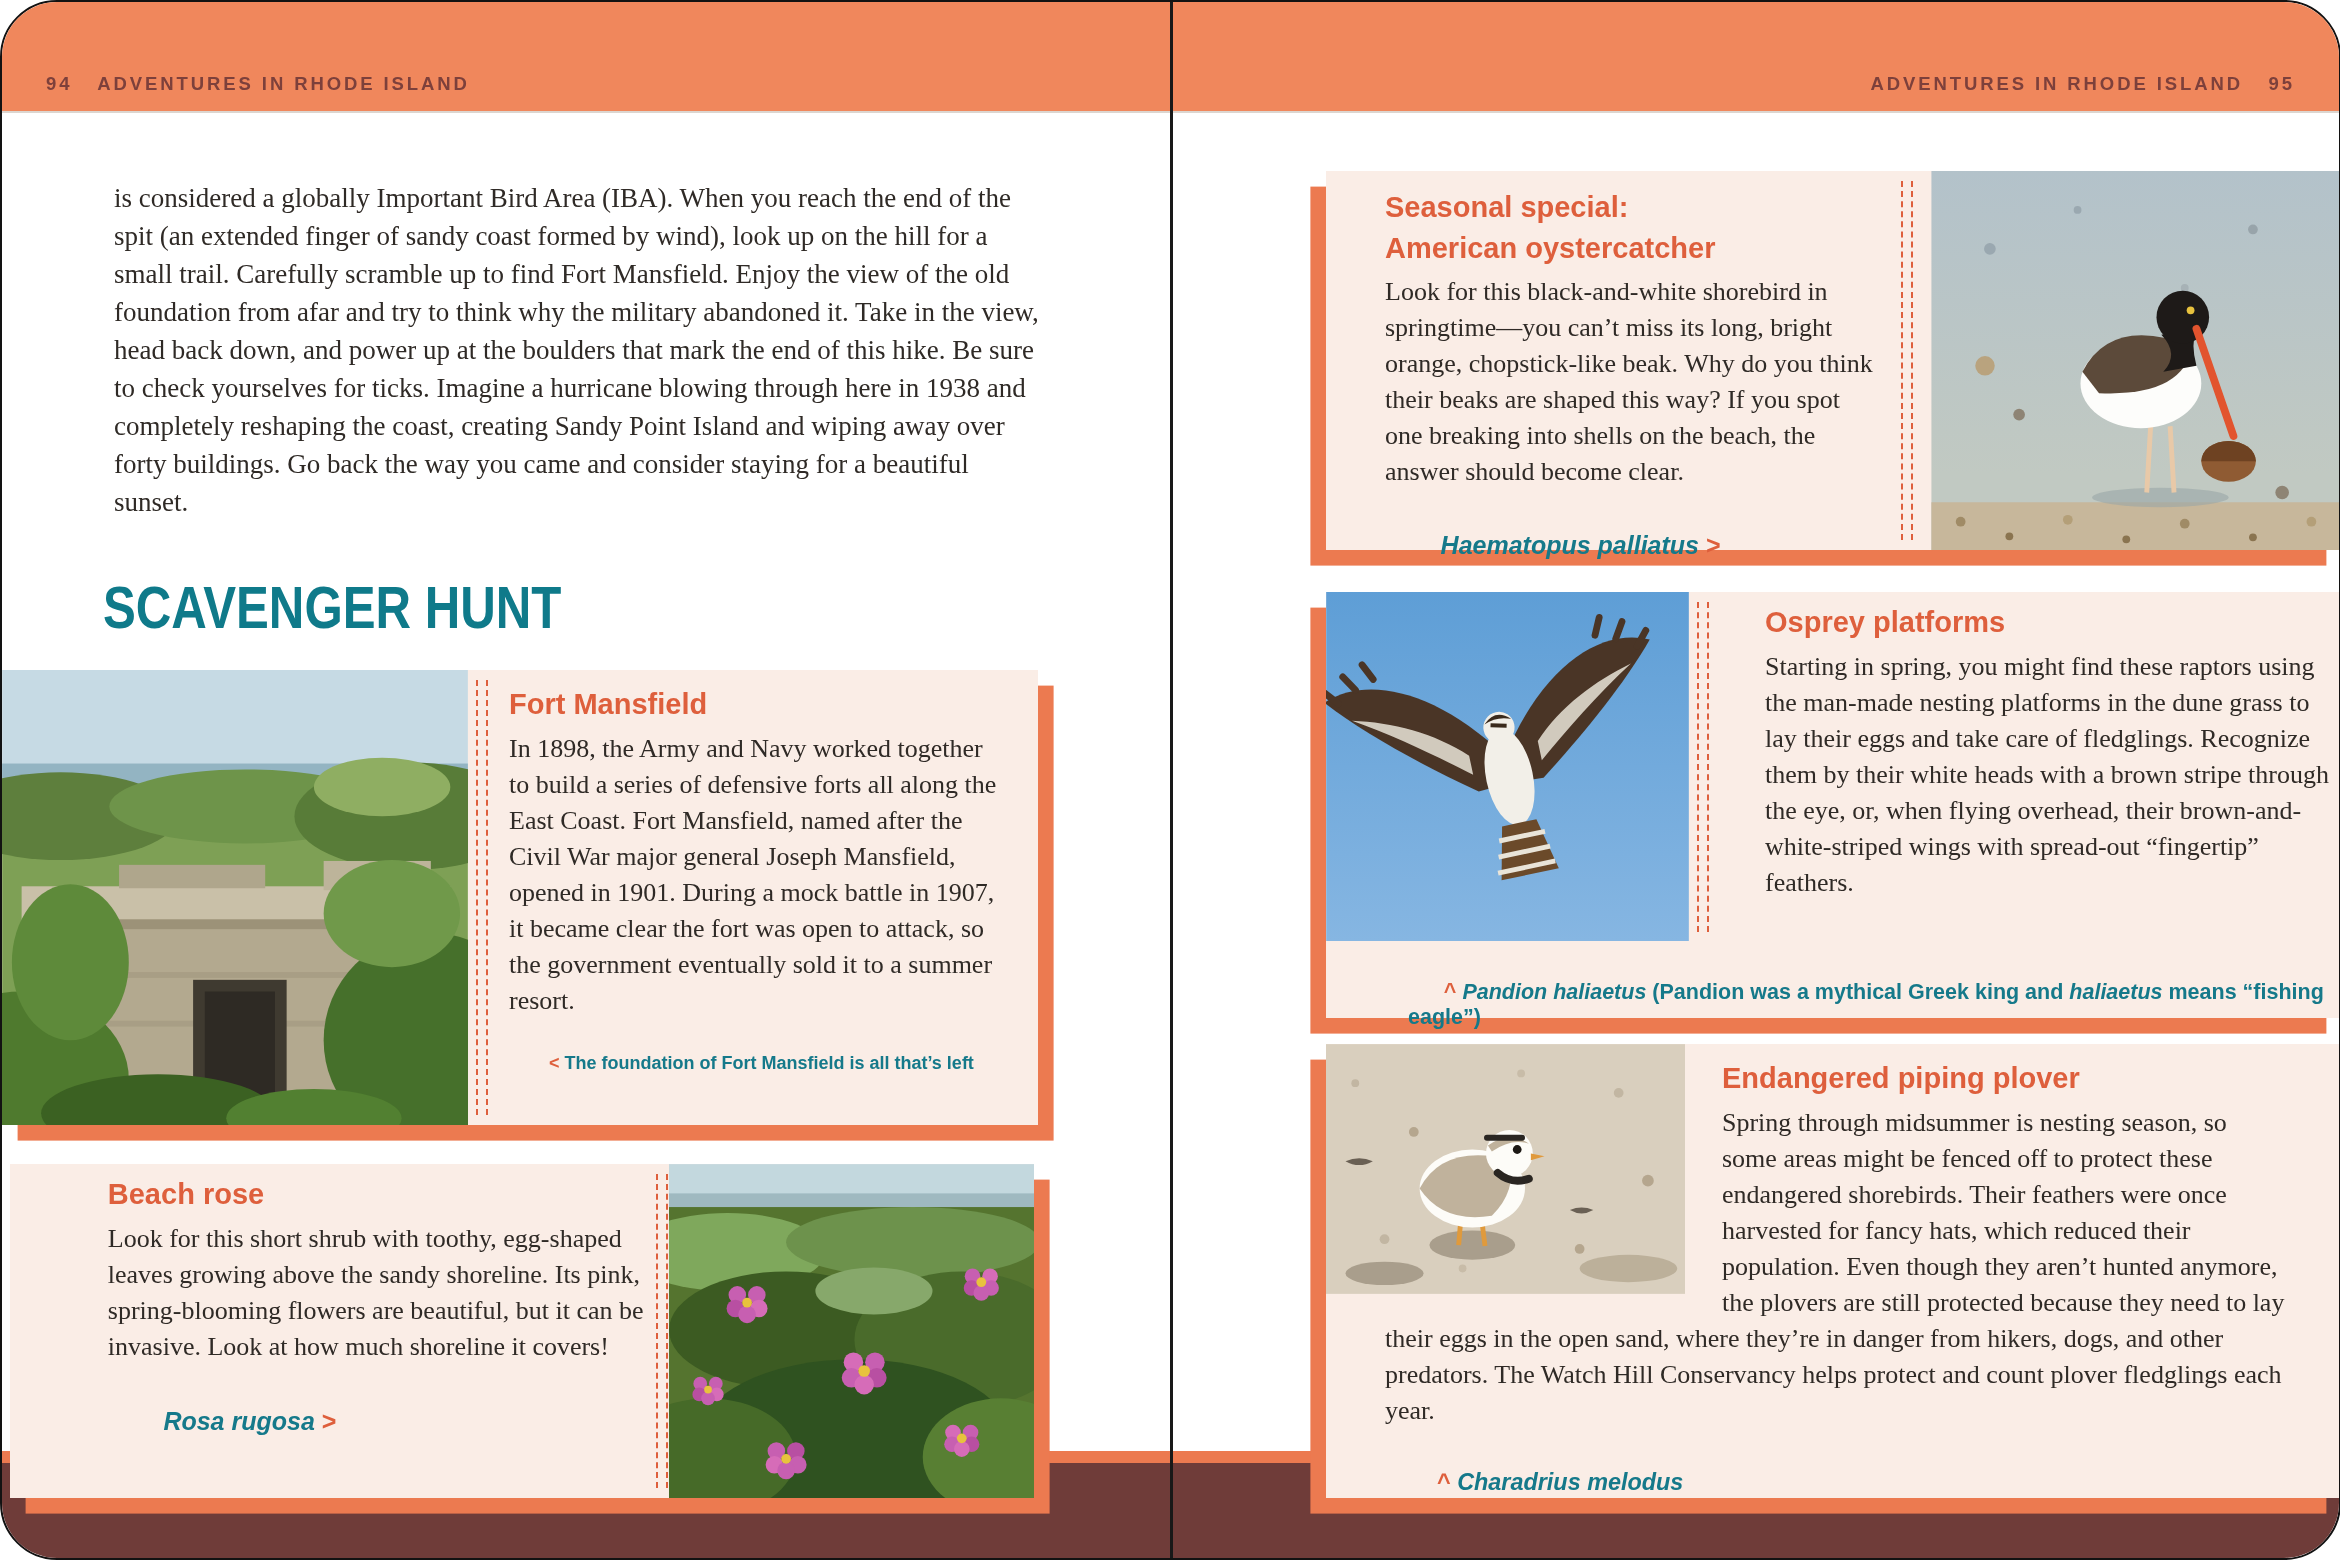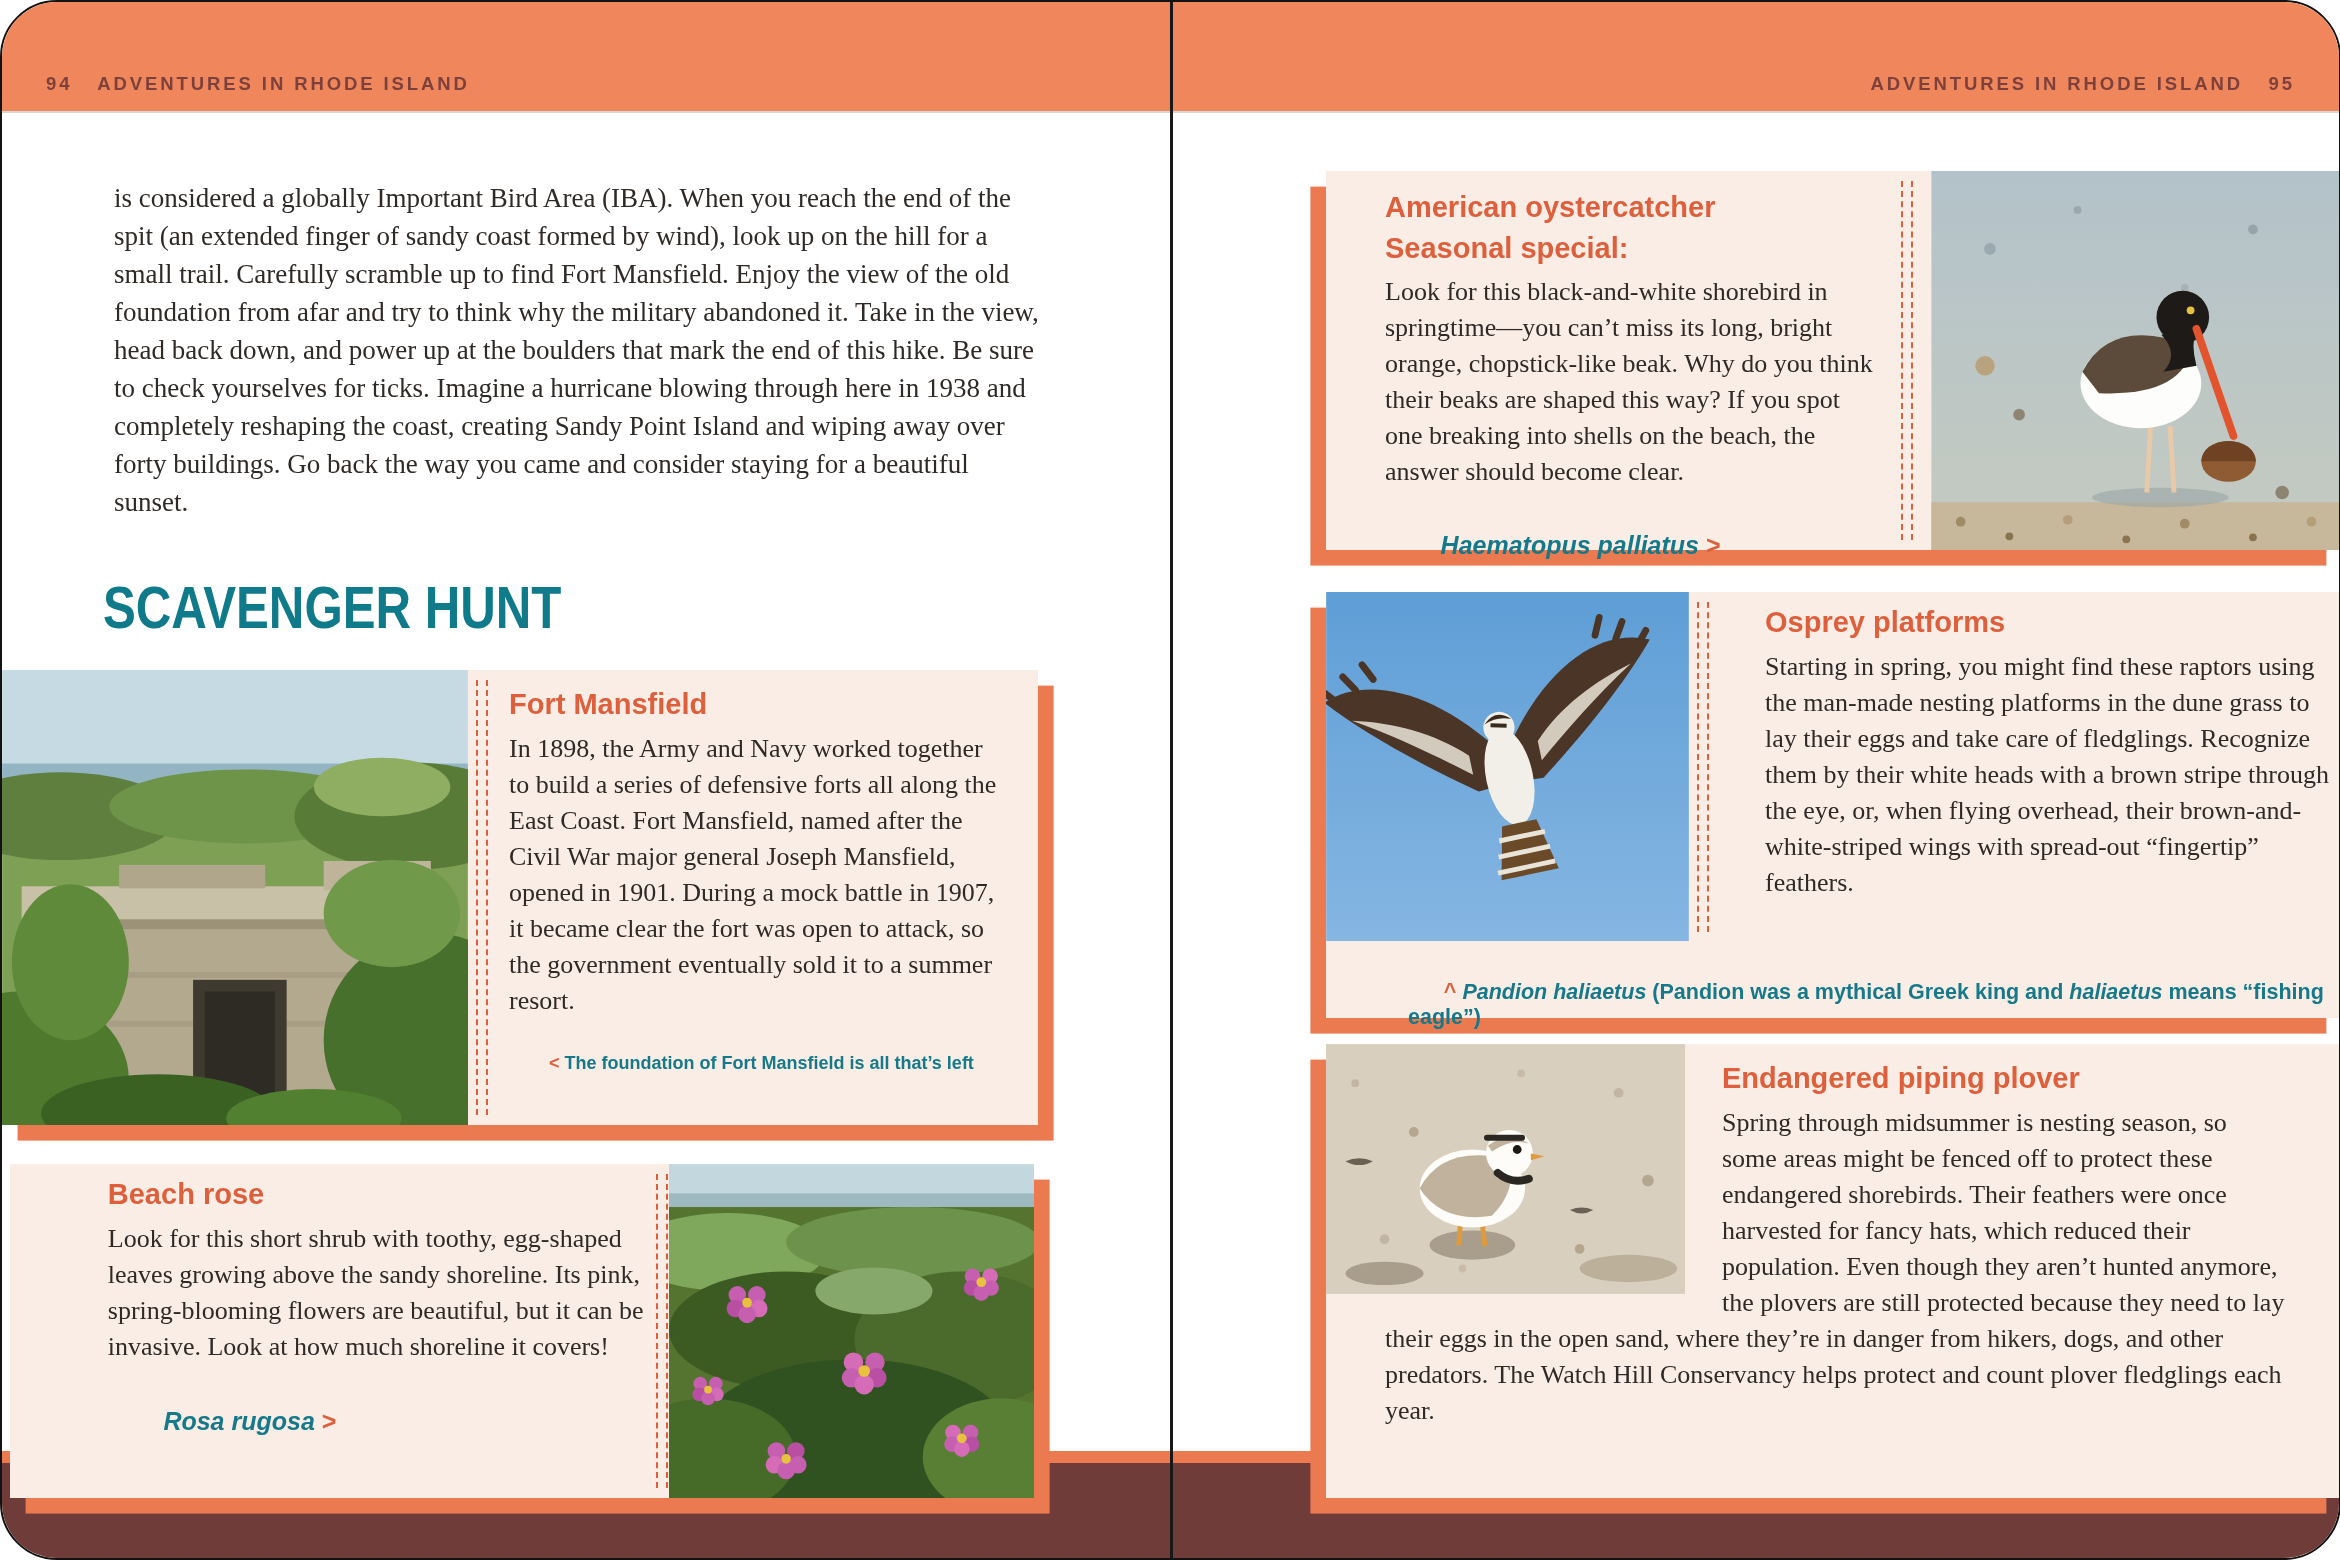--- a/index.html
+++ b/index.html
@@ -189,22 +189,22 @@
               <circle cx="0" cy="1" r="4" fill="#E8C23E"></circle>
             </g>
         </g>
       </svg>
     </div>
   </div>
 
   <div class="card shadow-l" style="left:1324px;top:169px;width:1016px;height:379px;">
     <div class="abs" style="left:59px;top:15.6px;width:495px;">
       <div class="card-title">
+        <div>Seasonal special:</div>
         <div>American oystercatcher</div>
-        <div>Seasonal special:</div>
       </div>
       <div class="card-body">Look for this black-and-white shorebird in springtime—you can’t miss its long, bright orange, chopstick-like beak. Why do you think their beaks are shaped this way? If you spot one breaking into shells on the beach, the answer should become clear.</div>
       <div class="species" style="margin-top:11.7px;">
         <span>Haematopus palliatus </span><span class="marker">&gt;</span>
       </div>
     </div>
     <div class="vdash" style="left:575px;"></div>
     <div class="photo" style="left:605px;top:0;width:412px;height:379px;">
       <svg width="412" height="379" viewBox="0 0 422 389">
         <defs>
@@ -305,17 +305,20 @@
           <circle cx="188" cy="112" r="24" fill="#FDFCF8"></circle>
           <path d="M166 104 Q188 88 208 102 Q190 96 170 110 Z" fill="#C0B29C"></path>
           <path d="M165 96 h36" stroke="#2A2622" stroke-width="6" stroke-linecap="round"></path>
           <path d="M176 132 q14 12 32 6" stroke="#2A2622" stroke-width="8" fill="none" stroke-linecap="round"></path>
           <circle cx="196" cy="108" r="4.5" fill="#1C1814"></circle>
           <path d="M210 112 l14 3 l-14 4 Z" fill="#E09A3C"></path>
         </svg>
       </div>
       <div class="card-title">Endangered piping plover</div>
       <div class="card-body">Spring through midsummer is nesting season, so some areas might be fenced off to protect these endangered shorebirds. Their feathers were once harvested for fancy hats, which reduced their population. Even though they aren’t hunted anymore, the plovers are still protected because they need to lay their eggs in the open sand, where they’re in danger from hikers, dogs, and other predators. The Watch Hill Conservancy helps protect and count plover fledglings each year.</div>
+      <div class="species" style="margin-top:13.7px;font-size:23.4px;">
+        <span class="marker">^</span><span> Charadrius melodus</span>
+      </div>
     </div>
   </div>
 
 </div>
 
 
 </body></html>

